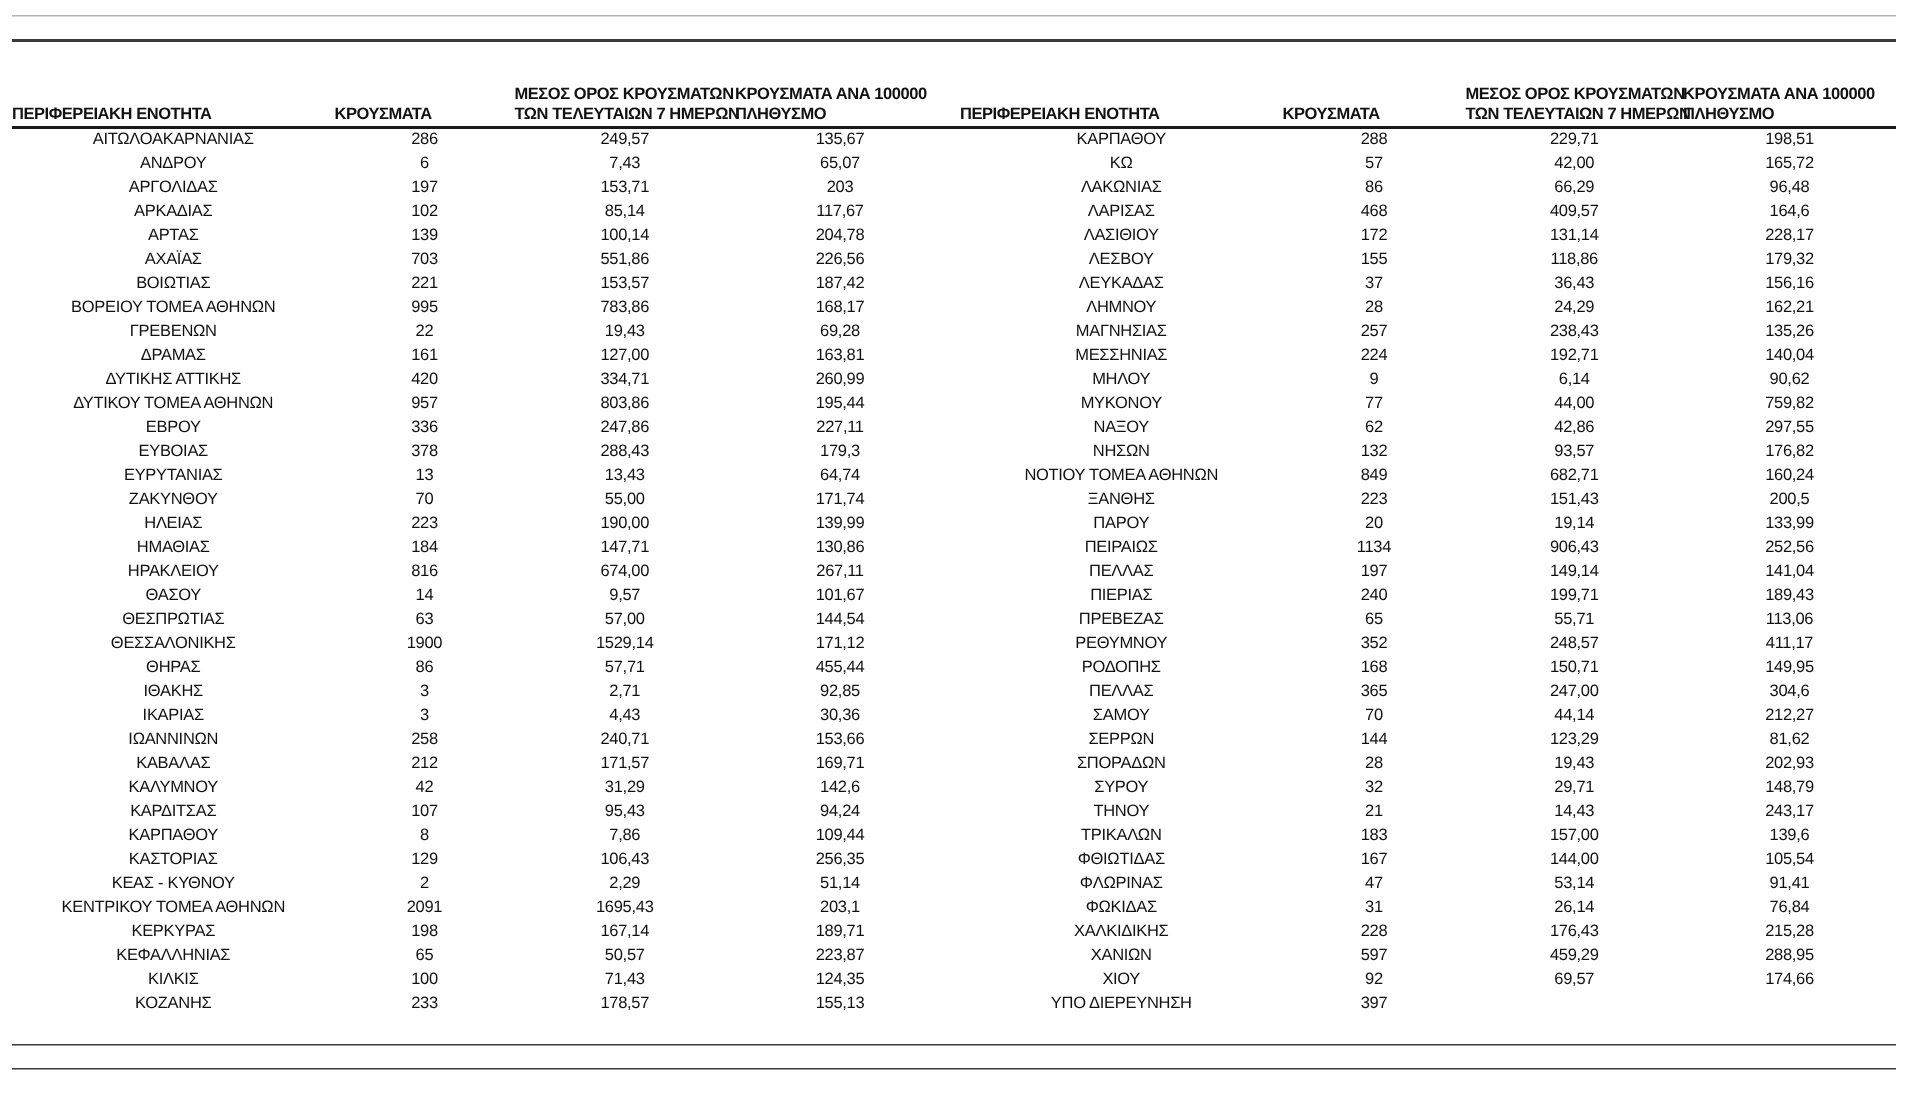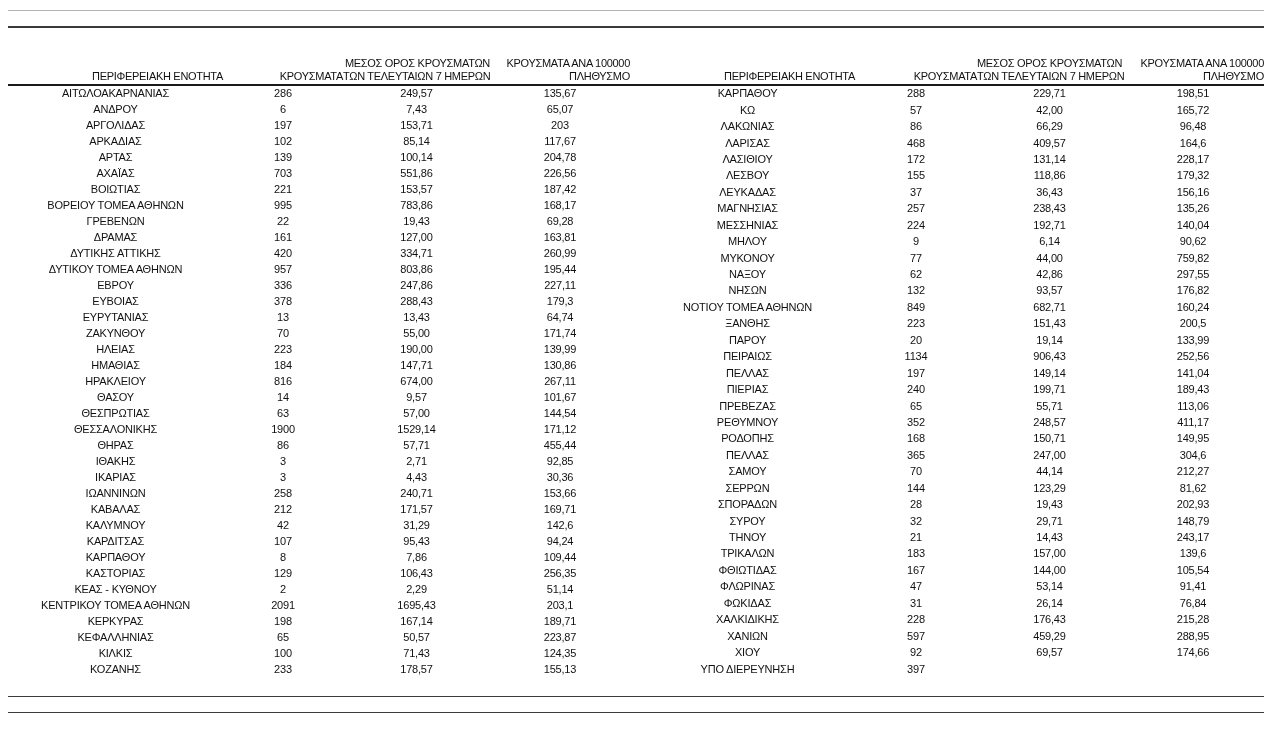--- a/index.html
+++ b/index.html
@@ -37,23 +37,23 @@
   }
   table {
     border-collapse: collapse;
     table-layout: fixed;
   }
   .t-left  { width: 622px; }
   .t-right { width: 624px; }
 
   thead th {
     font-size: 11px;
-    font-weight: normal;
+    font-weight: bold;
     letter-spacing: -0.3px;
-    text-align: right;
+    text-align: left;
     vertical-align: bottom;
     height: 32px;
     padding: 0 0 3px 0;
     line-height: 12.5px;
     white-space: nowrap;
   }
   tbody td {
     font-size: 11px;
     letter-spacing: -0.2px;
     text-align: center;
@@ -390,20 +390,26 @@
             <td>118,86</td>
             <td>179,32</td>
           </tr>
           <tr>
             <td>ΛΕΥΚΑΔΑΣ</td>
             <td>37</td>
             <td>36,43</td>
             <td>156,16</td>
           </tr>
           <tr>
+            <td>ΛΗΜΝΟΥ</td>
+            <td>28</td>
+            <td>24,29</td>
+            <td>162,21</td>
+          </tr>
+          <tr>
             <td>ΜΑΓΝΗΣΙΑΣ</td>
             <td>257</td>
             <td>238,43</td>
             <td>135,26</td>
           </tr>
           <tr>
             <td>ΜΕΣΣΗΝΙΑΣ</td>
             <td>224</td>
             <td>192,71</td>
             <td>140,04</td>

